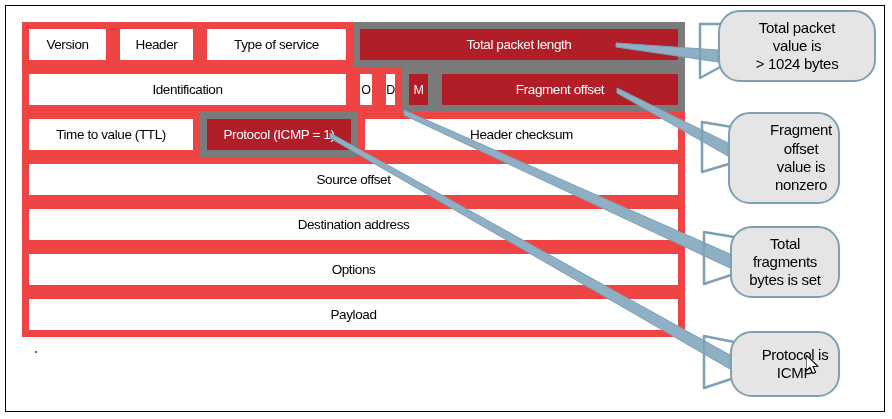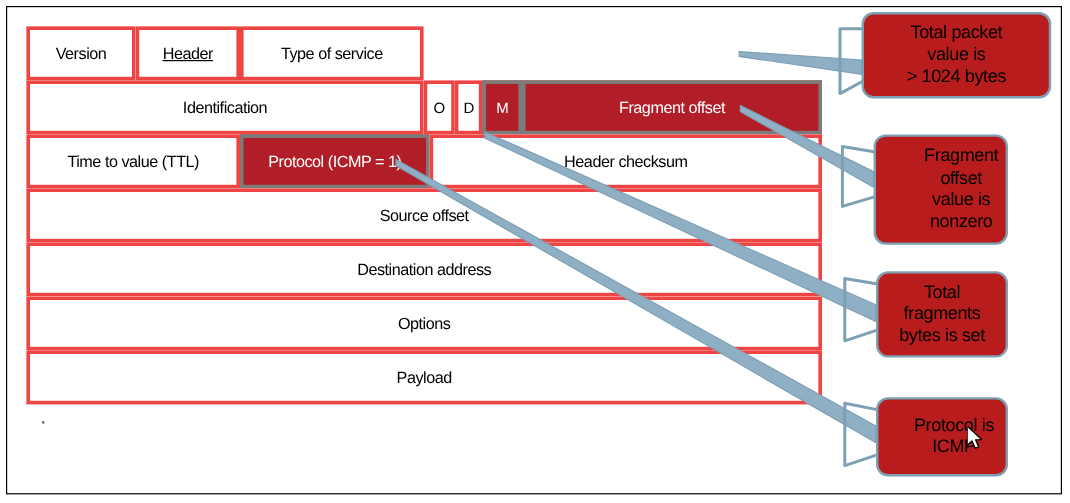--- a/index.html
+++ b/index.html
@@ -31,21 +31,21 @@
   #packet-table {
     position: absolute;
     left: 22px;
     top: 22px;
     width: 663px;
     height: 315px;
   }
   .cell {
     position: absolute;
     box-sizing: border-box;
-    border: 3px solid #ef4444;
+    border: 7px solid #ef4444;
     background: #ffffff;
     display: flex;
     align-items: center;
     justify-content: center;
     color: #000000;
     font-size: 13.5px;
     letter-spacing: -0.4px;
     white-space: nowrap;
   }
   .cell.red {
@@ -64,22 +64,22 @@
     left: 0; top: 0;
     width: 892px; height: 419px;
     pointer-events: none;
   }
 
   
   .callout {
     position: absolute;
     box-sizing: border-box;
     border: 2.5px solid #7da0b5;
-    border-radius: 10px;
-    background: #b91c1c;
+    border-radius: 22px;
+    background: #e5e5e5;
     display: flex;
     align-items: center;
     justify-content: center;
     text-align: center;
     color: #000000;
     font-size: 15px;
     line-height: 1.22;
     letter-spacing: -0.3px;
     padding: 2px 6px;
   }
@@ -109,25 +109,28 @@
 
 <div id="canvas">
 
   <div id="outer-frame"></div>
 
   <div id="packet-table">
 
     <div class="cell" style="left:0px;  top:0px;   width:91px;  height:45px;">
       <span class="lbl">Version</span>
     </div>
-    <div class="cell" style="left:91px; top:0px;   width:87px;  height:45px;text-decoration:underline;">
+    <div class="cell" style="left:91px; top:0px;   width:87px;  height:45px;">
       <span class="lbl">Header</span>
     </div>
     <div class="cell" style="left:178px;top:0px;   width:153px; height:45px;">
       <span class="lbl">Type of service</span>
+    </div>
+    <div class="cell red" style="left:331px;top:0px;   width:332px; height:45px;">
+      <span class="lbl">Total packet length</span>
     </div>
 
     <div class="cell" style="left:0px;  top:45px;  width:331px; height:45px;">
       <span class="lbl">Identification</span>
     </div>
     <div class="cell narrow" style="left:331px;top:45px;  width:26px;  height:45px;">
       <span class="lbl">O</span>
     </div>
     <div class="cell narrow" style="left:357px;top:45px;  width:23px;  height:45px;">
       <span class="lbl">D</span>

